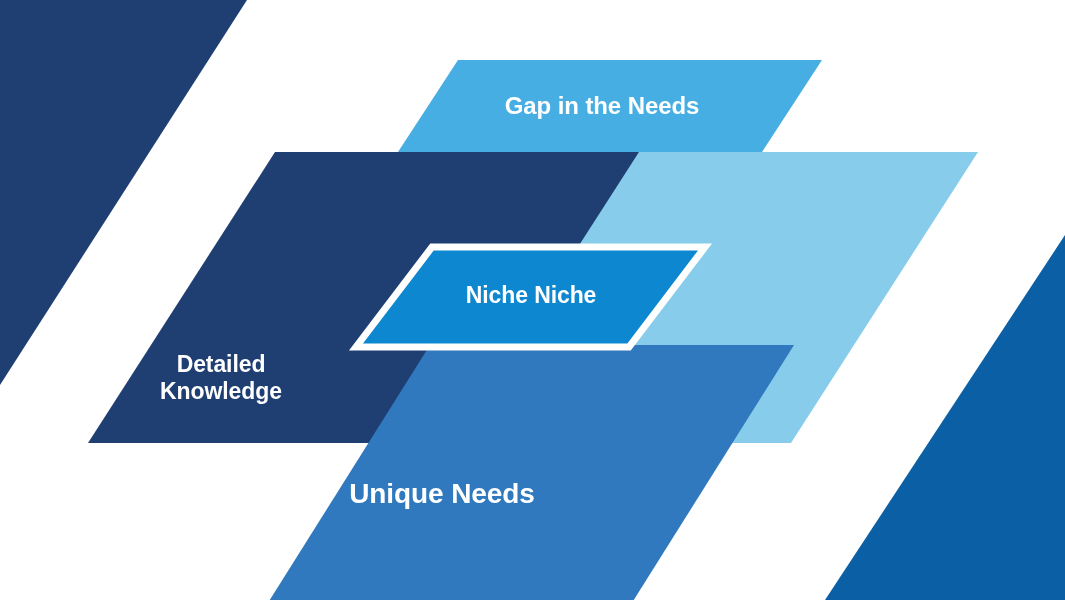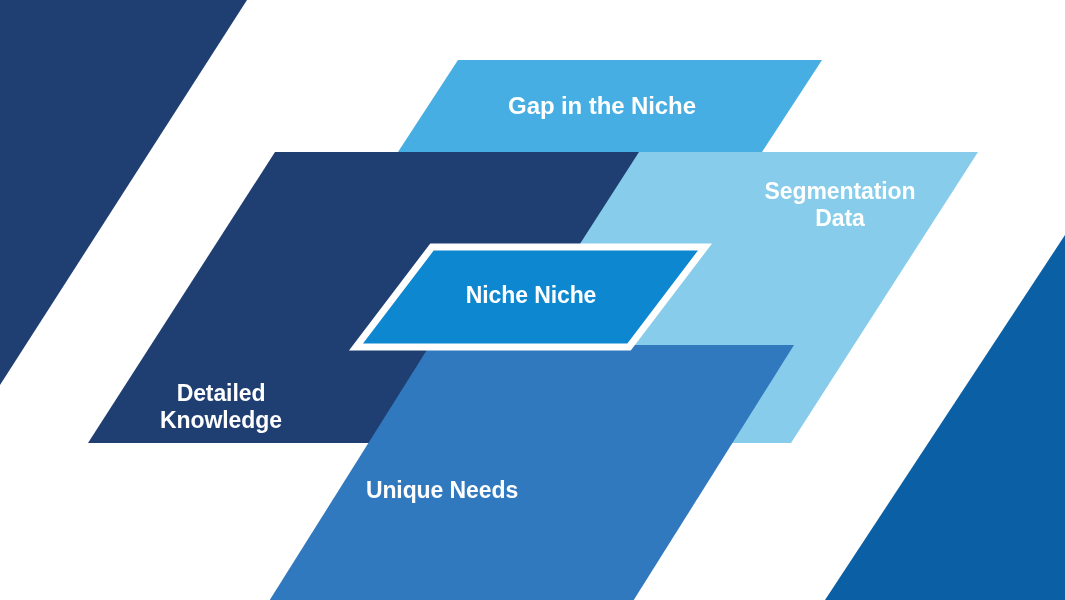--- a/index.html
+++ b/index.html
@@ -47,35 +47,35 @@
     font-size: 24px;
   }
   #label-segmentation-data {
     left: 700px;
     top: 178px;
     width: 280px;
     font-size: 23px;
   }
   #label-detailed-knowledge {
     left: 92px;
-    top: 380px;
+    top: 351px;
     width: 258px;
     font-size: 23px;
   }
   #label-niche-market {
     left: 400px;
     top: 282px;
     width: 262px;
     font-size: 23px;
   }
   #label-unique-needs {
     left: 302px;
     top: 477px;
     width: 280px;
-    font-size: 23px;
+    font-size: 28px;
   }
 </style>
 </head>
 <body>
 
 <div id="stage">
 
   <svg id="diagram-svg" viewBox="0 0 1065 600" xmlns="http://www.w3.org/2000/svg">
 
     <rect x="0" y="0" width="1065" height="600" fill="#ffffff"></rect>
@@ -92,24 +92,22 @@
       <polygon points="275,152 639,152 452,443 88,443" fill="#1f3f73"></polygon>
 
       <polygon points="430,345 794,345 613,633 249,633" fill="#3079be"></polygon>
 
     </g>
 
     <polygon points="432,247 705,247 629,347 356,347" fill="#0d87d0" stroke="#ffffff" stroke-width="7" stroke-linejoin="miter"></polygon>
 
   </svg>
 
-  <div class="label" id="label-gap-in-the-market">Gap in the Niche</div>
+  <div class="label" id="label-gap-in-the-market">Gap in the Needs</div>
 
-  <div class="label" id="label-segmentation-data">Segmentation
-Data</div>
 
   <div class="label" id="label-detailed-knowledge">Detailed
 Knowledge</div>
 
   <div class="label" id="label-unique-needs">Unique Needs</div>
 
   <div class="label" id="label-niche-market">Niche Niche</div>
 
 </div>
 

